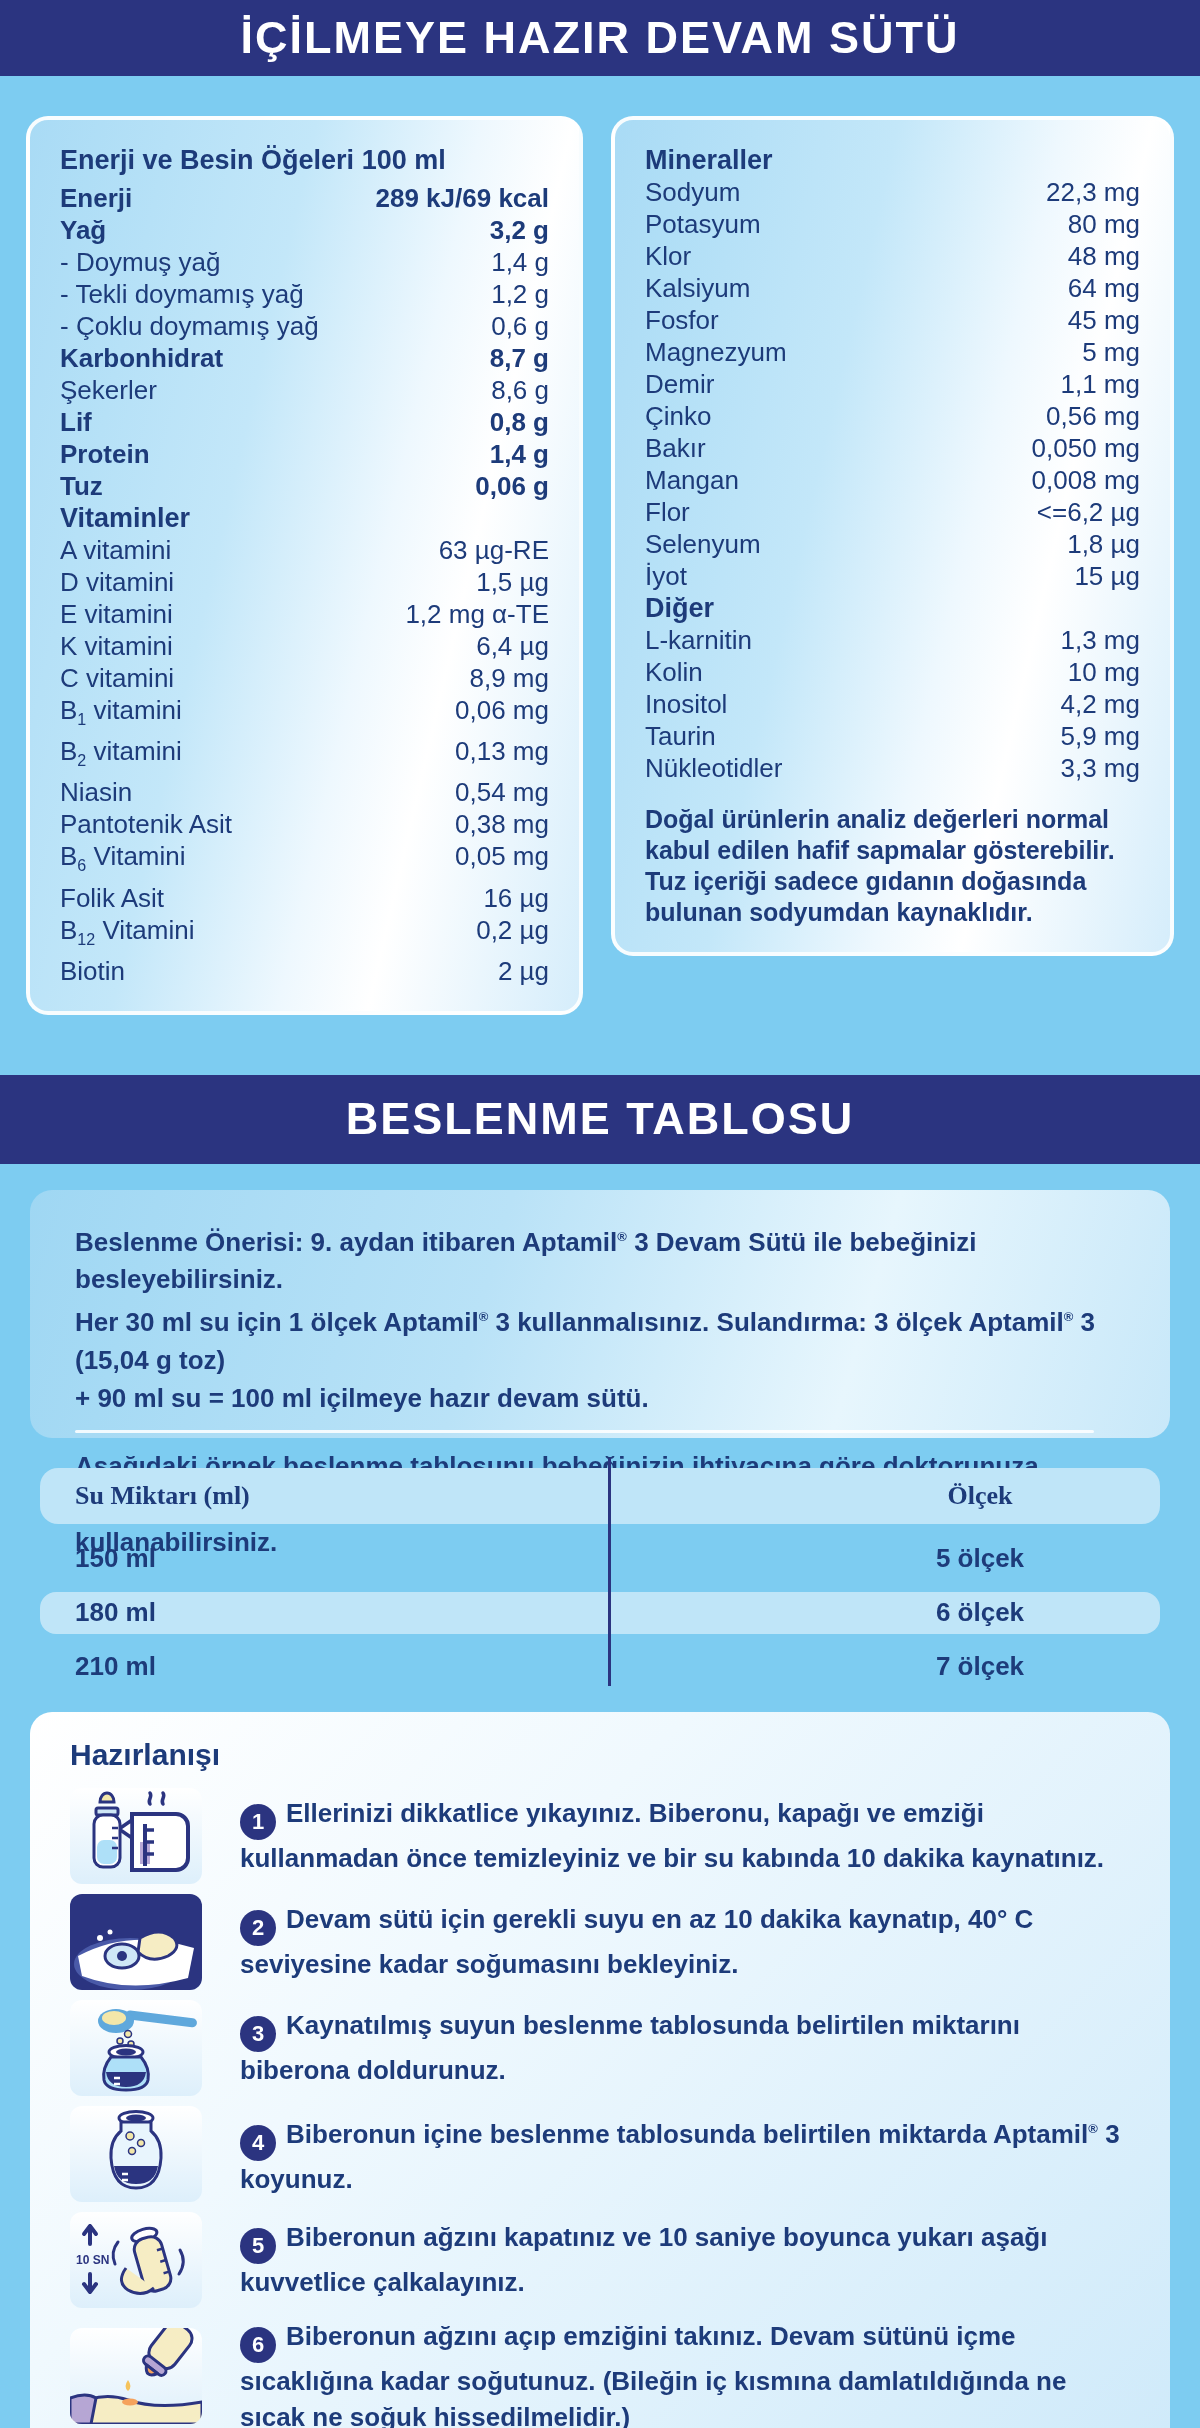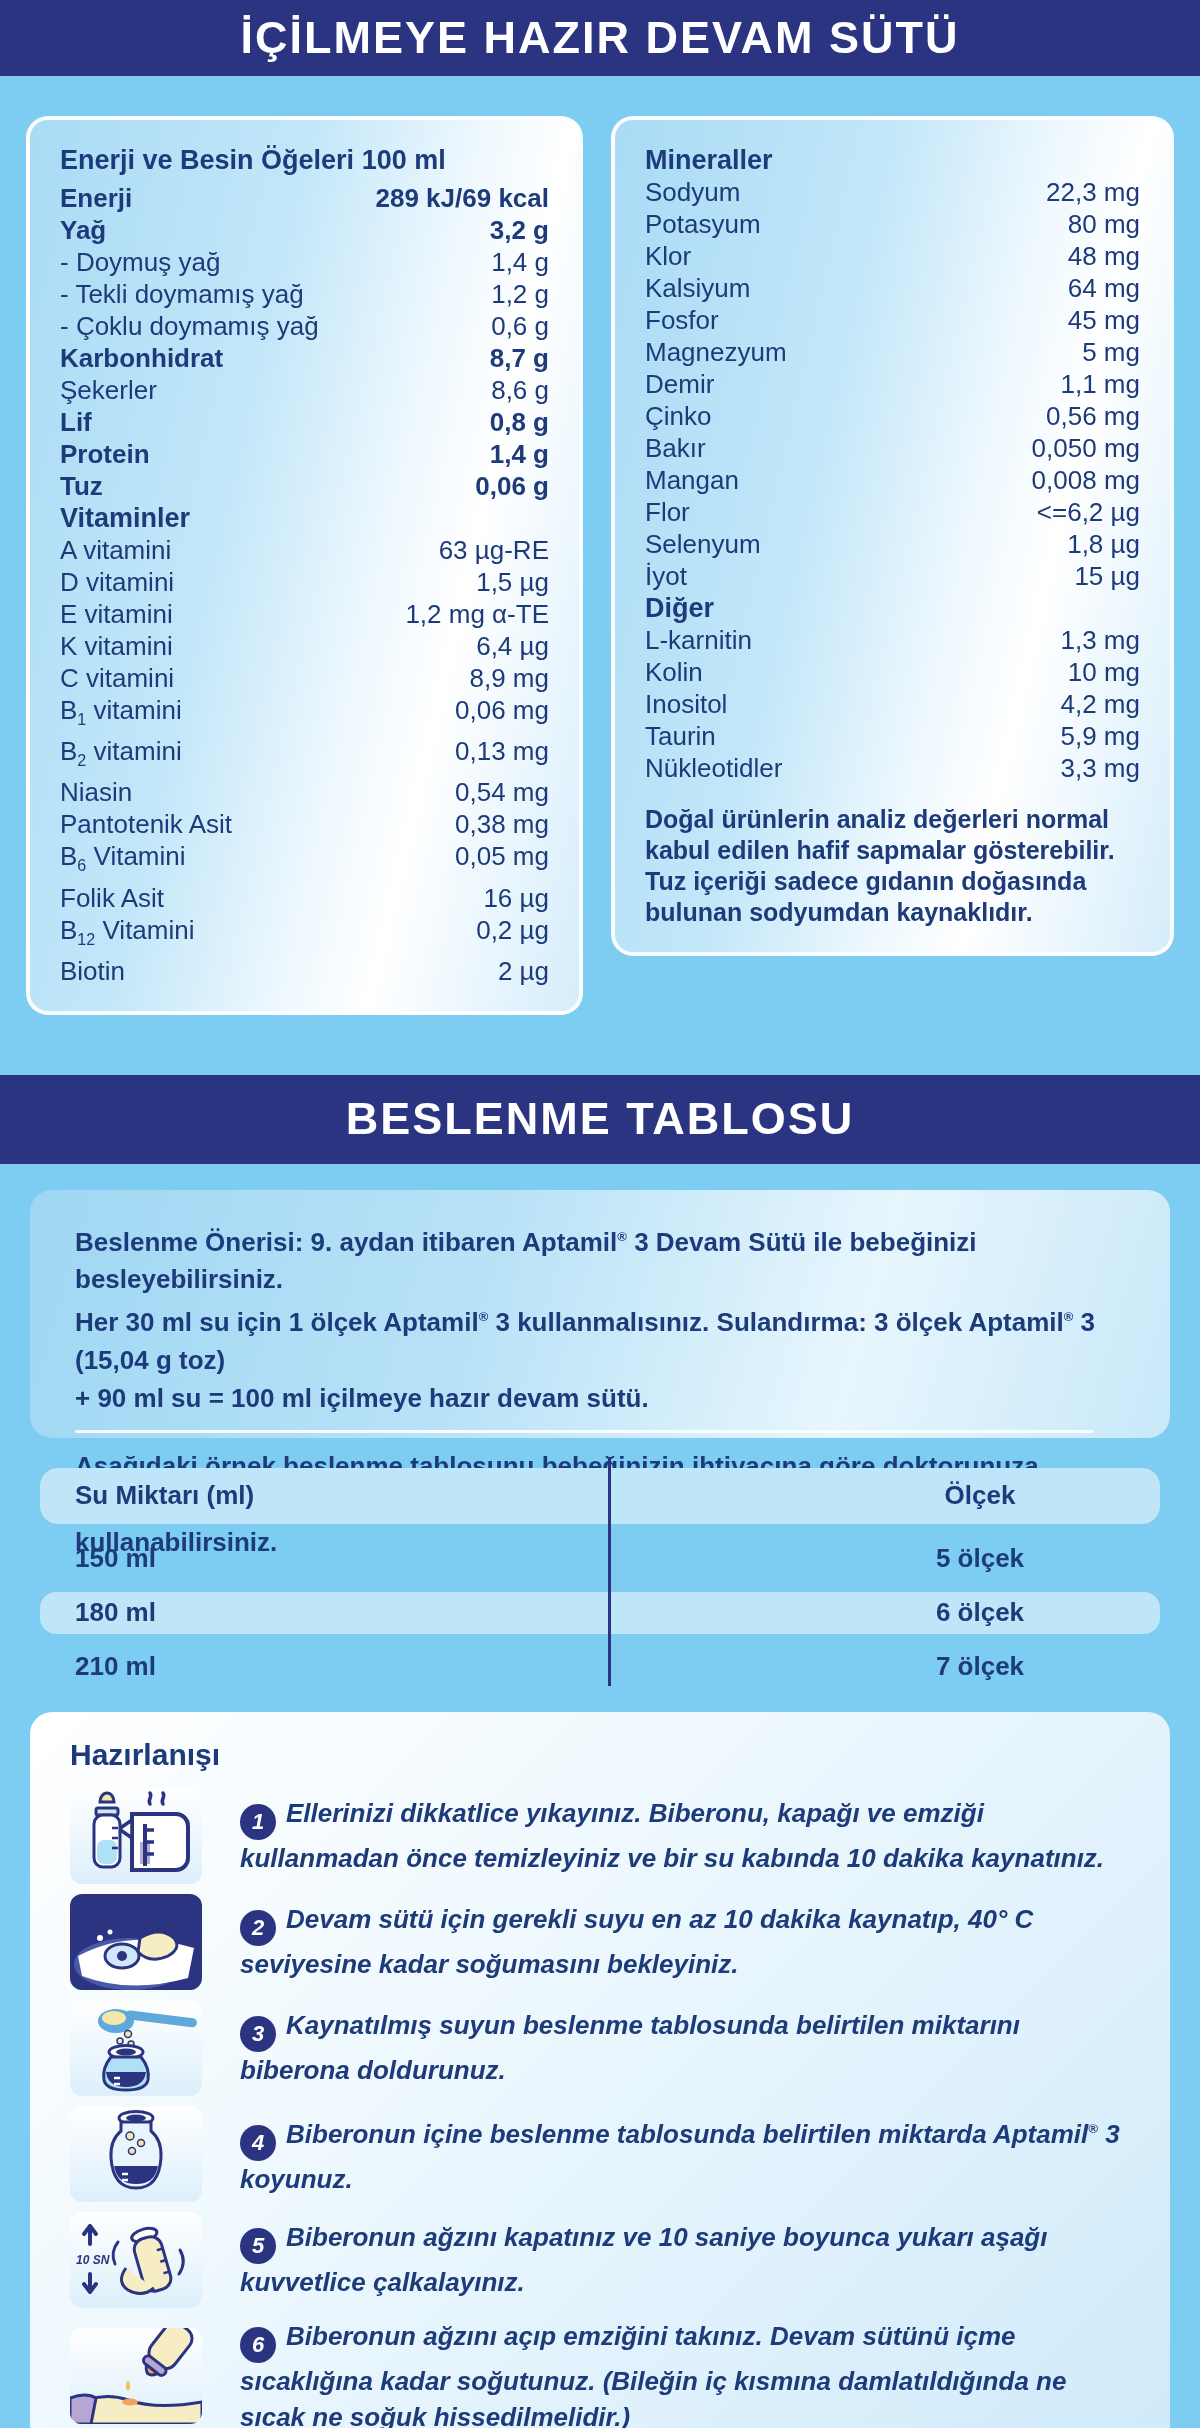--- a/index.html
+++ b/index.html
@@ -51,33 +51,33 @@
 
   
   .ftable{margin:30px 40px 0;position:relative;}
   .ft-grid{display:flex;flex-direction:column;gap:12px;}
   .ft-row{
     display:flex;align-items:center;height:42px;border-radius:16px;
     font-size:26px;font-weight:700;
   }
   .ft-row .c1{padding-left:35px;flex:1 1 auto;}
   .ft-row .c2{flex:0 0 360px;text-align:center;}
-  .ft-head{height:56px;border-radius:18px;background:var(--pill,#bfe5f8);margin-bottom:14px;}
+  .ft-head{height:56px;border-radius:18px;background:var(--pill,#bfe5f8);margin-bottom:14px;font-family:Liberation Serif, serif;}
   .ft-row.row-shaded{background:var(--pill,#bfe5f8);}
   .vline{position:absolute;left:568px;top:-10px;bottom:2px;width:3px;background:var(--navy,#2b3480);}
 
   
   .prep{
     margin:24px 30px 0;min-height:700px;border-radius:22px;
     background:linear-gradient(135deg,#ffffff 0%,#f0f9fe 35%,#cfeafa 100%);
     padding:26px 40px 24px;
   }
   .prep h2{font-size:30px;font-weight:700;margin-bottom:16px;}
   .steps{display:flex;flex-direction:column;gap:10px;}
-  .step{display:flex;align-items:center;gap:38px;min-height:96px;font-style:italic;}
+  .step{display:flex;align-items:center;gap:38px;min-height:96px;}
   .tile{
     flex:0 0 132px;height:96px;border-radius:12px;overflow:hidden;
     background:linear-gradient(180deg,#ffffff,#ddeffb);
   }
   .tile svg{display:block;width:132px;height:96px;}
   .step-text{font-size:26px;font-weight:700;line-height:36px;max-width:900px;}
   .badge{
     display:inline-block;width:36px;height:36px;border-radius:50%;
     background:var(--navy,#2b3480);color:#fff;text-align:center;line-height:36px;
     font-size:22px;font-weight:700;margin-right:10px;vertical-align:-7px;

